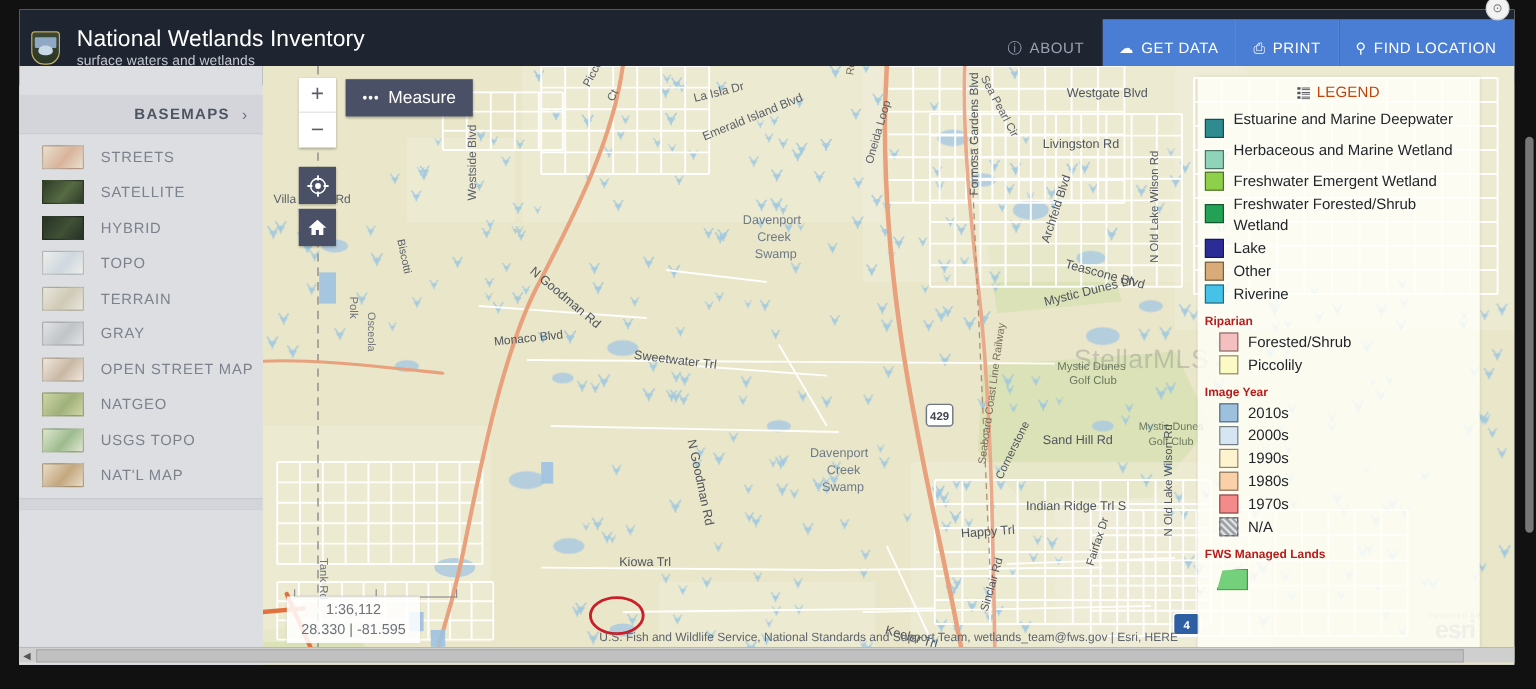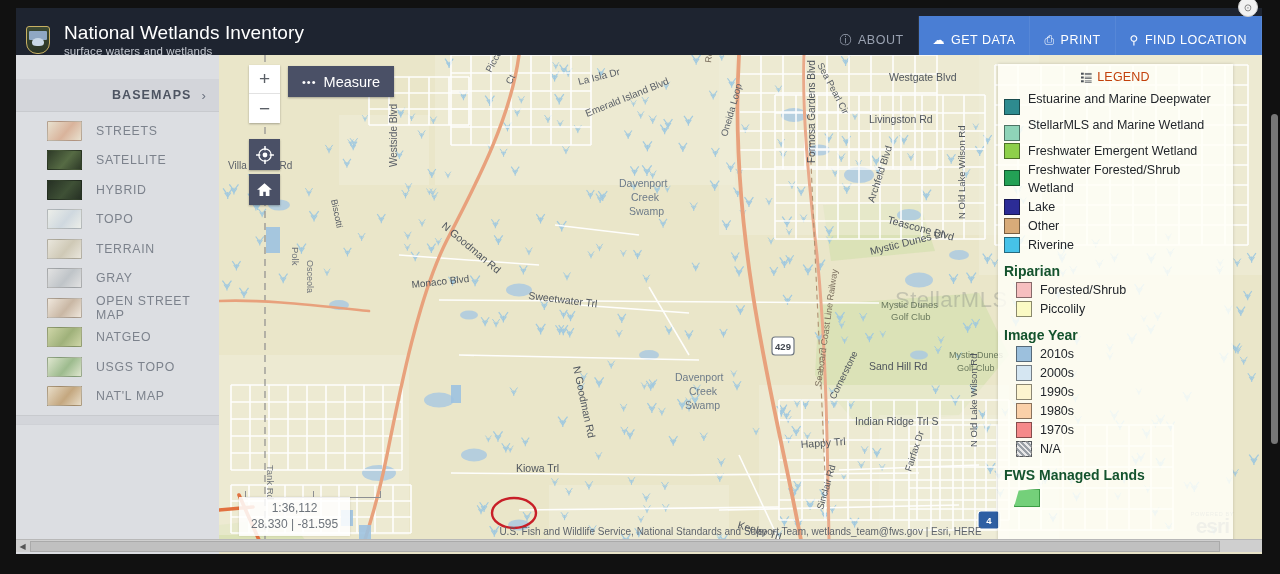--- a/index.html
+++ b/index.html
@@ -94,21 +94,21 @@
   .panel-head {
     height: 33px; display:flex; align-items:center; justify-content:flex-end;
     padding-right: 12px; gap:10px;
     background:#d3d5da;
     color:#4d5462; font-size:12.5px; font-weight:bold; letter-spacing:1.1px;
     cursor:pointer; user-select:none;
     border-bottom: 1px solid #c8cace;
     margin-top: 24px;
   }
   .panel-head .chev { font-weight:normal; font-size:13px; color:#6b7280; }
-  #basemap-list { padding: 4px 0 2px 12px; background:#dcdee2; }
+  #basemap-list { padding: 4px 0 2px 0; background:#dcdee2; }
   .bm-item {
     display:flex; align-items:center; gap:14px;
     height: 29.5px; padding-left: 19px;
     cursor:pointer; user-select:none;
   }
   .bm-thumb {
     width:35px; height:20px; flex:0 0 35px;
     border:1px solid rgba(0,0,0,.18);
     background-size: cover;
   }
@@ -219,21 +219,21 @@
   .legend-body { padding: 0 6px 0 6px; }
   .lg-row { display:flex; align-items:flex-start; gap:8px; margin-bottom:1px; }
   .lg-sw {
     width:16px; height:16px; flex:0 0 16px;
     border:1px solid rgba(0,0,0,.45); margin-top:1px;
   }
   .lg-sw.indent { margin-left: 12px; }
   .lg-txt { line-height:18px; font-size:12.5px; color:#22262b; }
   .lg-row.two .lg-sw { margin-top: 9px; }
   .lg-sec {
-    font-weight:bold; font-size:14px; color:#14532d;
+    font-weight:bold; font-size:10px; color:#b91c1c;
     margin: 9px 0 2px 0;
   }
   .lg-sw.hatch {
     background-image: repeating-linear-gradient(45deg,
       #9aa0a6 0px, #9aa0a6 2px, #e8e8e8 2px, #e8e8e8 4px);
   }
   .fws-poly {
     width:26px; height:18px; background:#74d07a;
     border:1px solid #3c9c46;
     clip-path: polygon(0% 100%, 18% 8%, 100% 0%, 100% 100%);
@@ -3202,21 +3202,21 @@
           <span>LEGEND</span>
         </div>
         <div class="legend-body">
           <div id="lg-wetlands">
               <div class="lg-row two">
                 <div class="lg-sw" style="background: rgb(46, 139, 143);"></div>
                 <div class="lg-txt">Estuarine and Marine Deepwater</div>
               </div>
               <div class="lg-row two">
                 <div class="lg-sw" style="background: rgb(143, 212, 184);"></div>
-                <div class="lg-txt">StellarMLS and Marine Wetland</div>
+                <div class="lg-txt">Herbaceous and Marine Wetland</div>
               </div>
               <div class="lg-row">
                 <div class="lg-sw" style="background: rgb(142, 208, 74);"></div>
                 <div class="lg-txt">Freshwater Emergent Wetland</div>
               </div>
               <div class="lg-row two">
                 <div class="lg-sw" style="background: rgb(35, 161, 85);"></div>
                 <div class="lg-txt">Freshwater Forested/Shrub Wetland</div>
               </div>
               <div class="lg-row">

